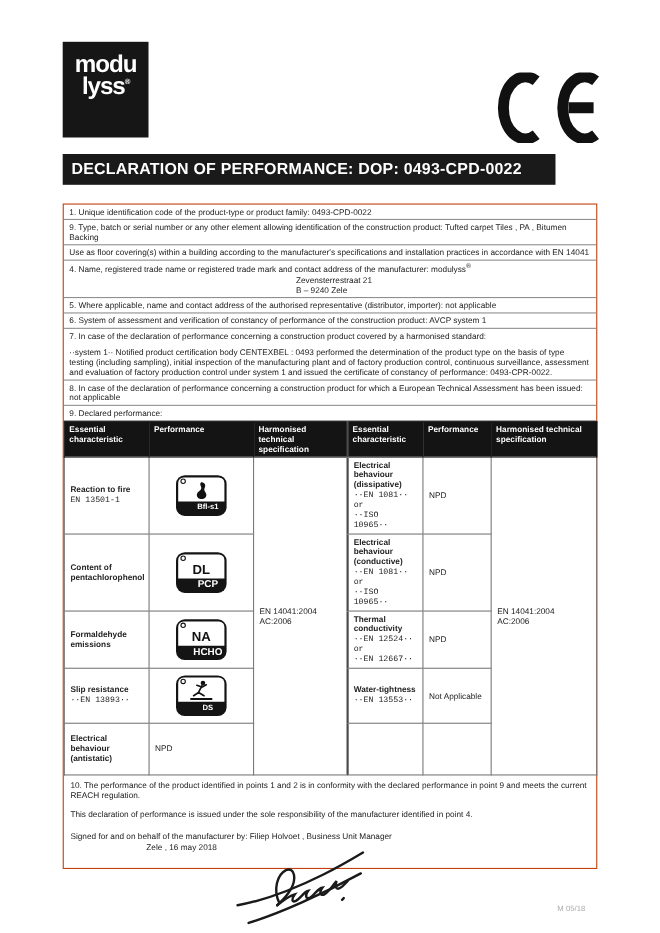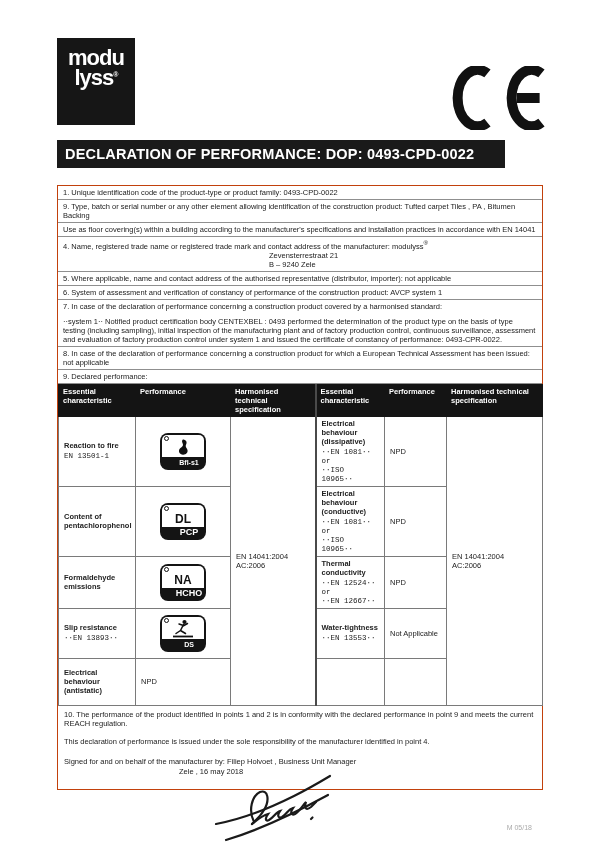--- a/index.html
+++ b/index.html
@@ -47,21 +47,21 @@
   .picto-bottom{height:11px;color:#fff;font-weight:bold;font-size:7px;text-align:center;
                 line-height:11px;letter-spacing:0;padding-left:12px;}
   .picto-dot{position:absolute;left:2px;top:1px;width:3px;height:3px;border:0.8px solid #111;
              border-radius:50%;}
 
   
   .closing{position:relative;height:153px;padding:4px 6px;box-sizing:border-box;font-size:7.5px;}
   .closing .pa{margin:0 0 0 0;}
   .closing .pb{margin-top:9px;}
   .closing .pc{margin-top:11px;}
-  .closing .pd{margin-left:115px;margin-top:1px;}
+  .closing .pd{margin-left:69px;margin-top:1px;}
   .signature{position:absolute;left:150px;top:56px;}
   .version{position:absolute;right:10px;bottom:26px;color:#ababab;font-size:7px;}
 </style>
 </head>
 <body>
 
 <div class="page">
 
   <div class="logo">
     <div class="l1">modu</div>

